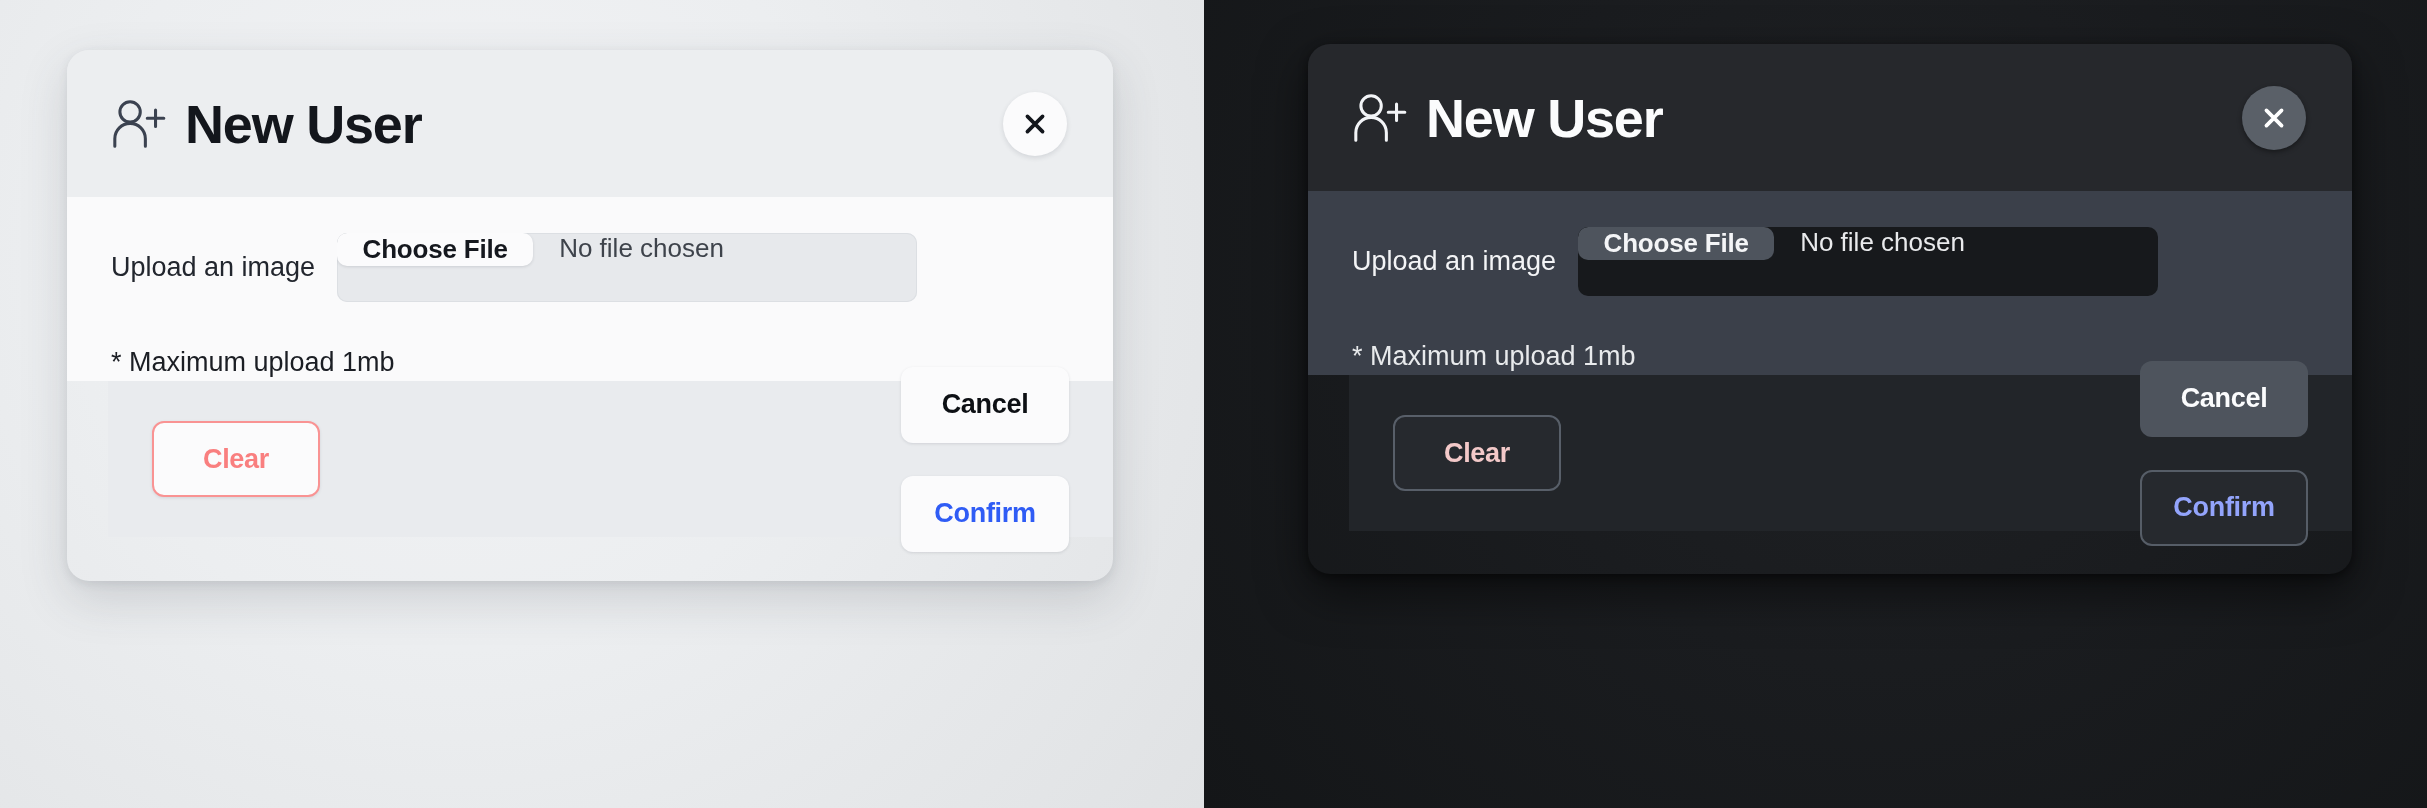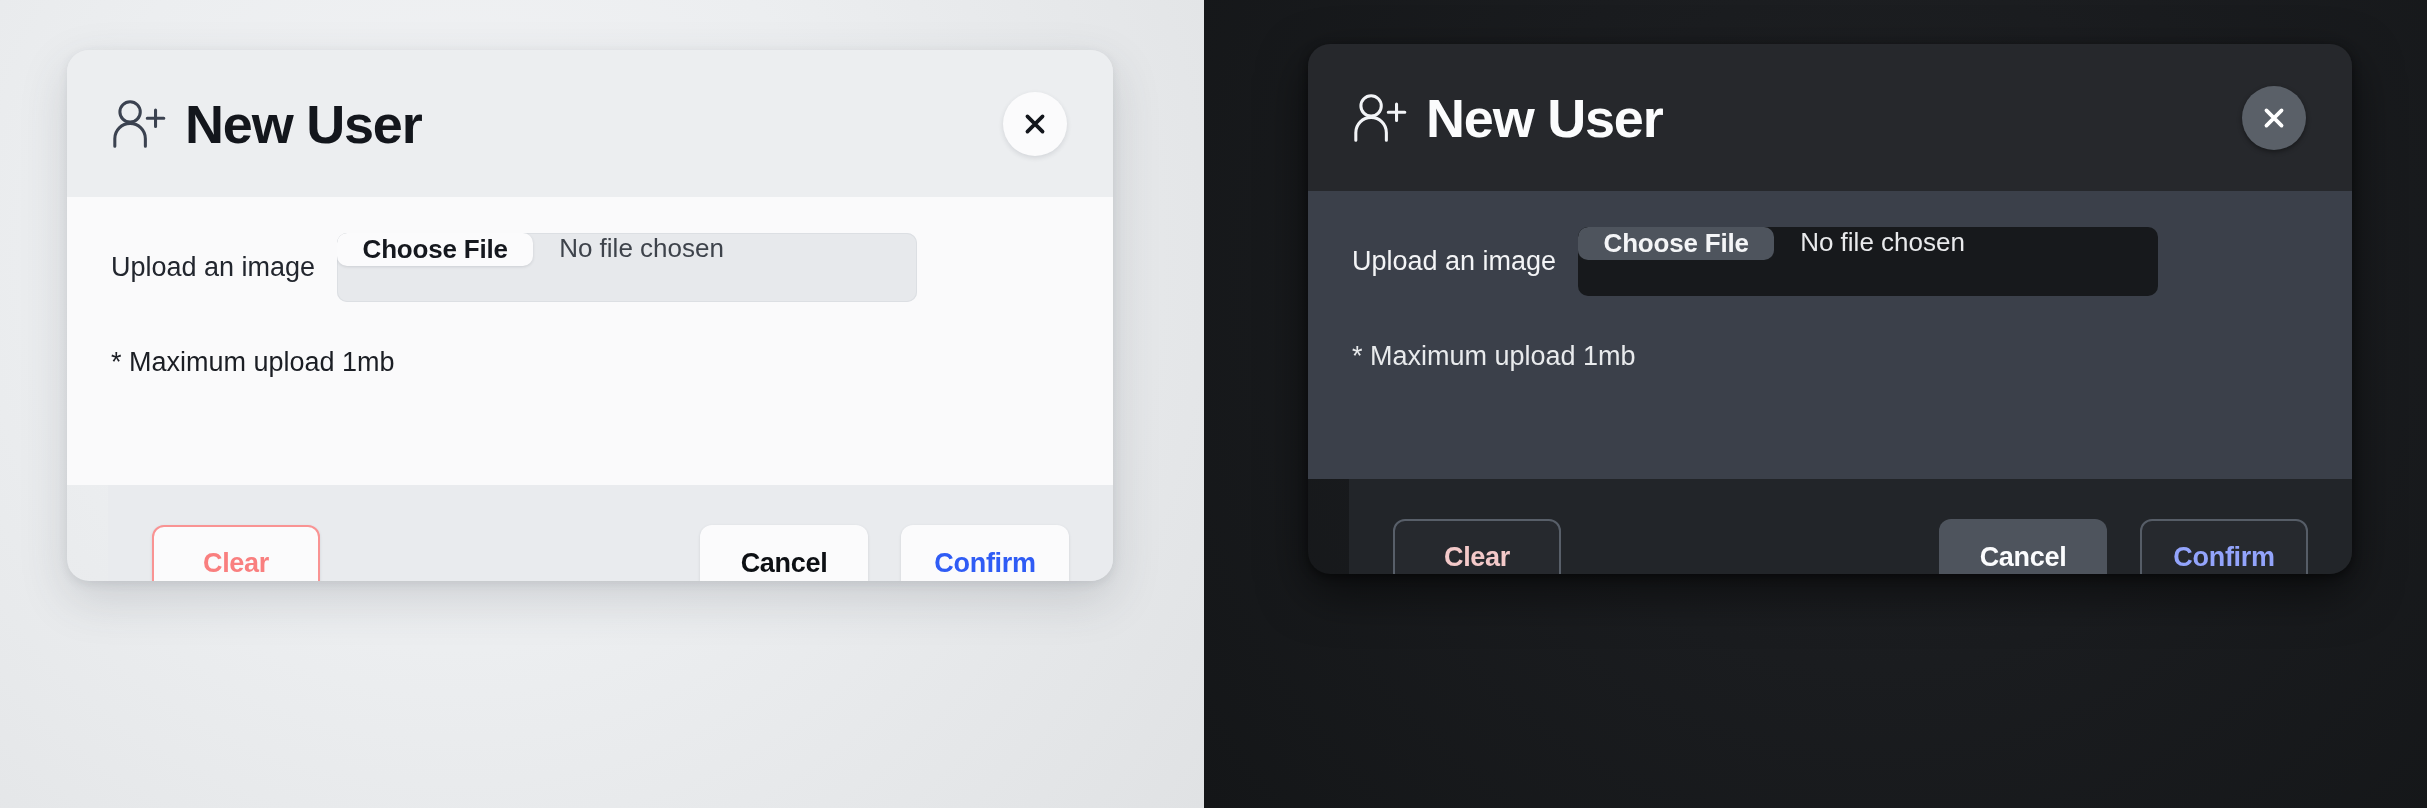--- a/index.html
+++ b/index.html
@@ -111,21 +111,21 @@
   .modal-dark .close-btn {
     background: #5a6068;
     box-shadow: 0 2px 5px rgba(0, 0, 0, .4);
   }
   .close-btn svg { width: 26px; height: 26px; display: block; }
   .modal-light .close-btn svg { color: #13161c; }
   .modal-dark  .close-btn svg { color: #ffffff; }
 
   
   .m-body {
-    height: 288px;
+    height: 184px;
     padding: 0 44px;
     box-sizing: border-box;
   }
   .modal-light .m-body { background: #fafafb; }
   .modal-dark  .m-body { background: #3b404a; }
 
   .upload-row {
     display: flex;
     align-items: center;
     padding-top: 36px;
@@ -201,20 +201,21 @@
     box-sizing: border-box;
     margin-left: 41px;
   }
   .modal-light .m-footer { background: #e9ebee; }
   .modal-dark  .m-footer { background: #222529; }
 
   .footer-right {
     margin-left: auto;
     display: flex;
     gap: 33px;
+    flex-direction: column;
   }
 
   .btn {
     height: 76px;
     min-width: 168px;
     padding: 0 26px;
     border-radius: 12px;
     font-size: 27px;
     font-weight: 700;
     letter-spacing: -.3px;

